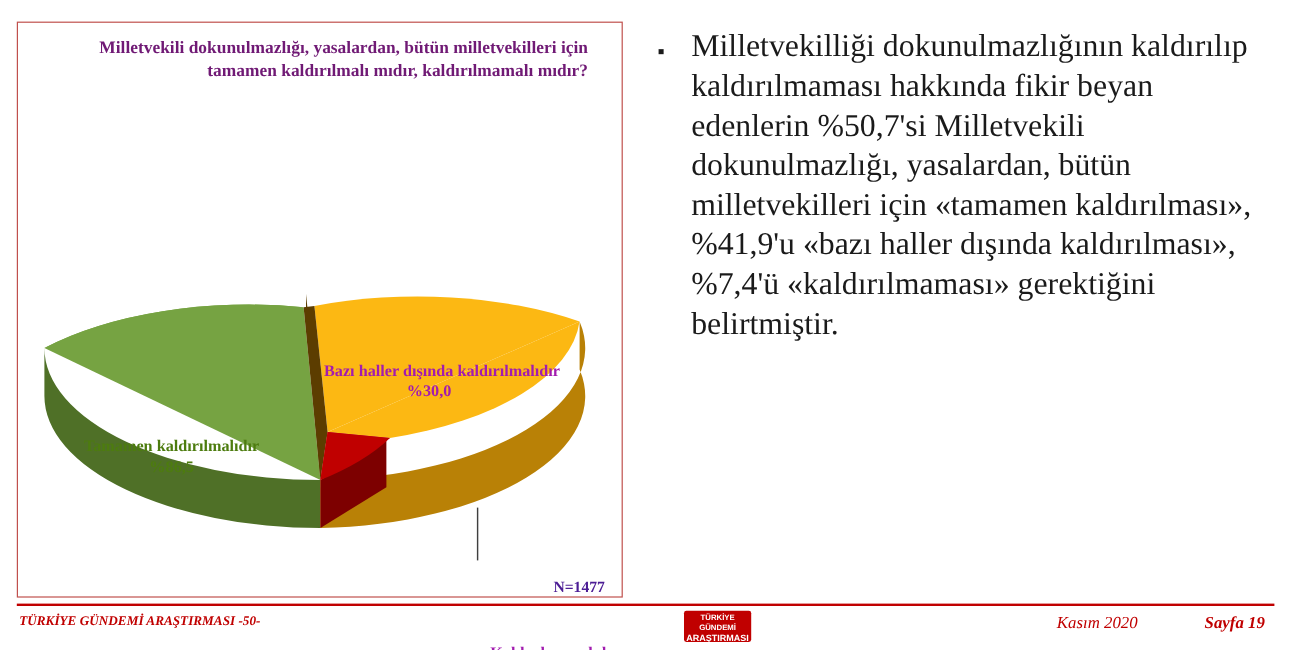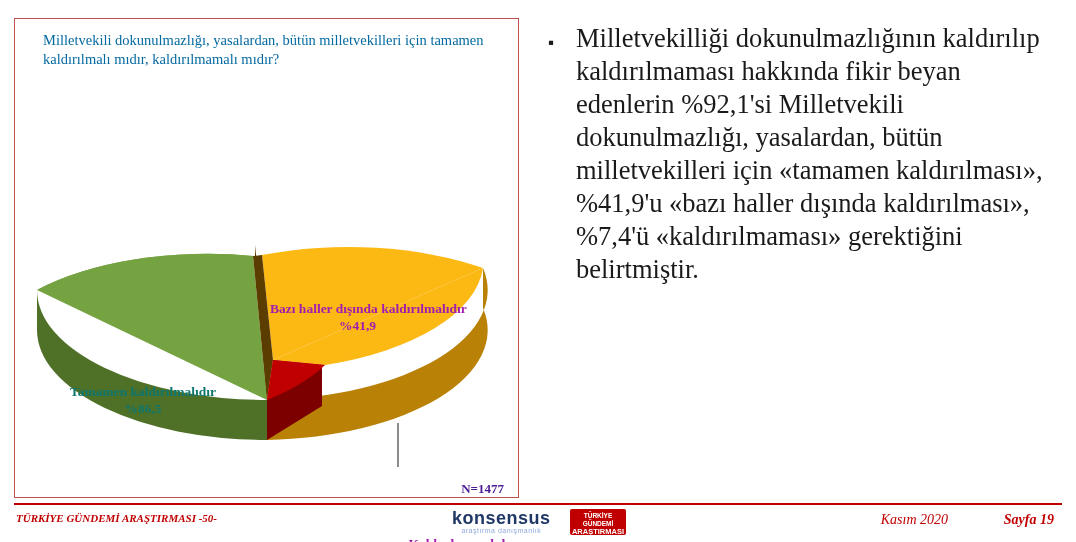--- a/index.html
+++ b/index.html
@@ -25,24 +25,24 @@
     height: 480px;
     border: 1px solid #c0504d;
     box-sizing: border-box;
     background: #ffffff;
   }
   #chart-title {
     position: absolute;
     left: 0;
     top: 12px;
     width: 100%;
-    text-align: left;
-    color: #0369a1;
-    font-family: "Liberation Serif", serif;
-    font-weight: normal;
+    text-align: right;
+    color: #701a75;
+    font-family: "Liberation Serif", serif;
+    font-weight: bold;
     font-size: 14.5px;
     line-height: 19px;
     padding: 0 28px;
     box-sizing: border-box;
   }
   #chart-area {
     position: absolute;
     left: 0;
     top: 96px;
     width: 505px;
@@ -61,21 +61,21 @@
   
   .pie-label {
     position: absolute;
     font-family: "Liberation Serif", serif;
     font-weight: bold;
     font-size: 13.5px;
     line-height: 17px;
     text-align: center;
     white-space: nowrap;
   }
-  .pie-label.white { color: #0f766e; margin-top: 20px; }
+  .pie-label.white { color: #4d7c0f; }
   .pie-label.black { color: #a21caf; }
 
   #label-tamamen { left: 48px; top: 248px; width: 160px; }
   #label-bazi { left: 255px; top: 185px; width: 175px; }
   #label-kaldirilmamali { left: 320px; top: 420px; width: 180px; text-align: right; }
 
   
   #body-text {
     position: absolute;
     left: 548px;
@@ -229,45 +229,41 @@
       </svg>
 
       
       <div class="pie-label white" id="label-tamamen">
         <span>Tamamen kaldırılmalıdır</span><br>
         <span>%86,5</span>
       </div>
 
       <div class="pie-label black" id="label-bazi">
         <span>Bazı haller dışında kaldırılmalıdır</span><br>
-        <span>%41,9</span>
+        <span>%30,0</span>
       </div>
 
       <div class="pie-label black" id="label-kaldirilmamali">
         <span>Kaldırılmamalıdır</span><br>
         
       </div>
     </div>
 
     <div id="sample-size">N=1477</div>
   </div>
 
   <div id="body-text">
     <span id="body-bullet">▪</span>
-    <span id="body-paragraph">Milletvekilliği dokunulmazlığının kaldırılıp kaldırılmaması hakkında fikir beyan edenlerin %92,1'si Milletvekili dokunulmazlığı, yasalardan, bütün milletvekilleri için «tamamen kaldırılması», %41,9'u «bazı haller dışında kaldırılması», %7,4'ü «kaldırılmaması» gerektiğini belirtmiştir.</span>
+    <span id="body-paragraph">Milletvekilliği dokunulmazlığının kaldırılıp kaldırılmaması hakkında fikir beyan edenlerin %50,7'si Milletvekili dokunulmazlığı, yasalardan, bütün milletvekilleri için «tamamen kaldırılması», %41,9'u «bazı haller dışında kaldırılması», %7,4'ü «kaldırılmaması» gerektiğini belirtmiştir.</span>
   </div>
 
   <div id="footer-rule"></div>
 
   <div id="footer-left">TÜRKİYE GÜNDEMİ ARAŞTIRMASI -50-</div>
 
-  <div id="logo-konsensus">
-    <div class="logo-main">konsensus</div>
-    <div class="logo-sub">araştırma   danışmanlık</div>
-  </div>
 
   <div id="logo-badge">
     <span>TÜRKİYE GÜNDEMİ</span><br>
     <span class="badge-line2">ARAŞTIRMASI</span>
   </div>
 
   <div id="footer-date">Kasım 2020</div>
   <div id="footer-page">Sayfa 19</div>
 
 </div>

